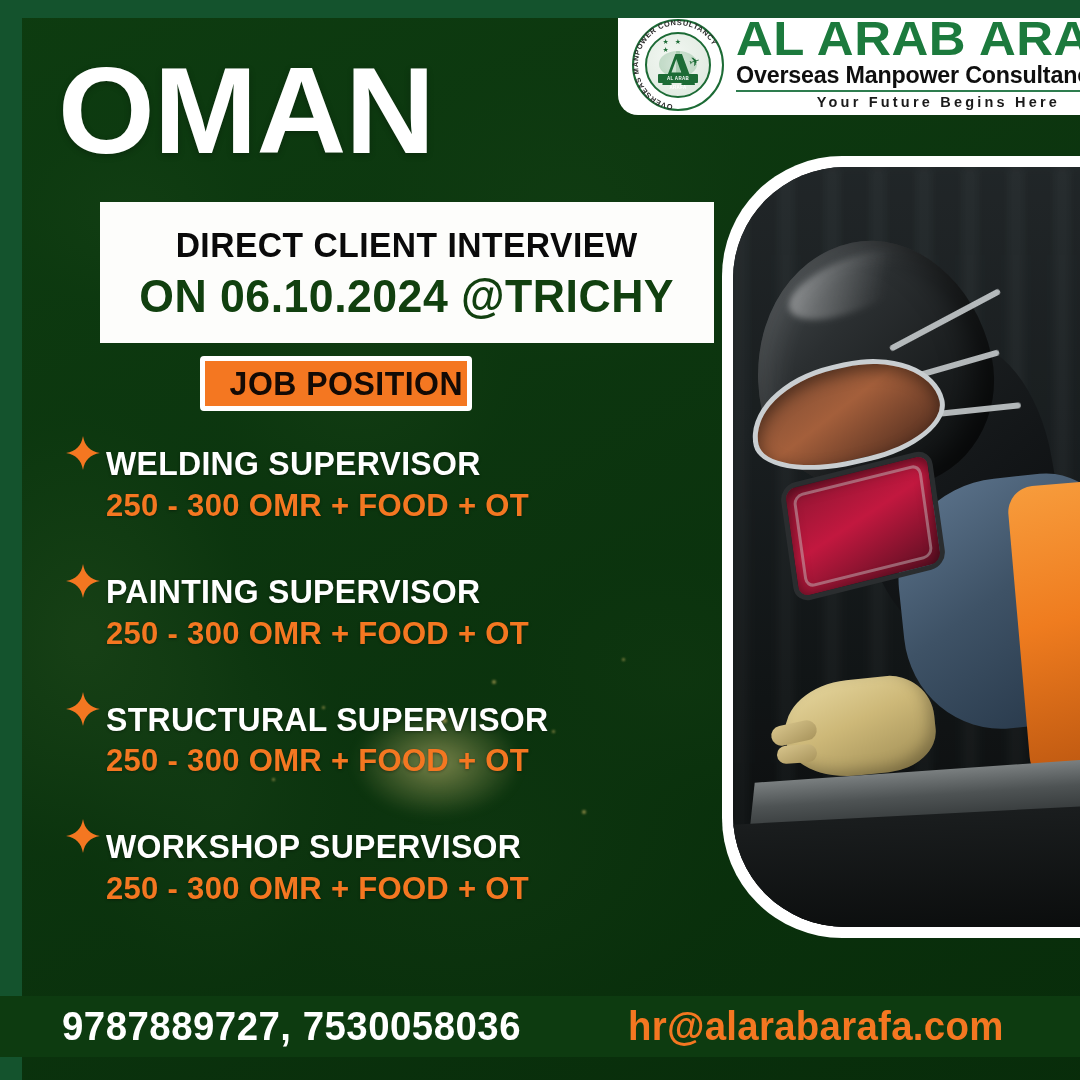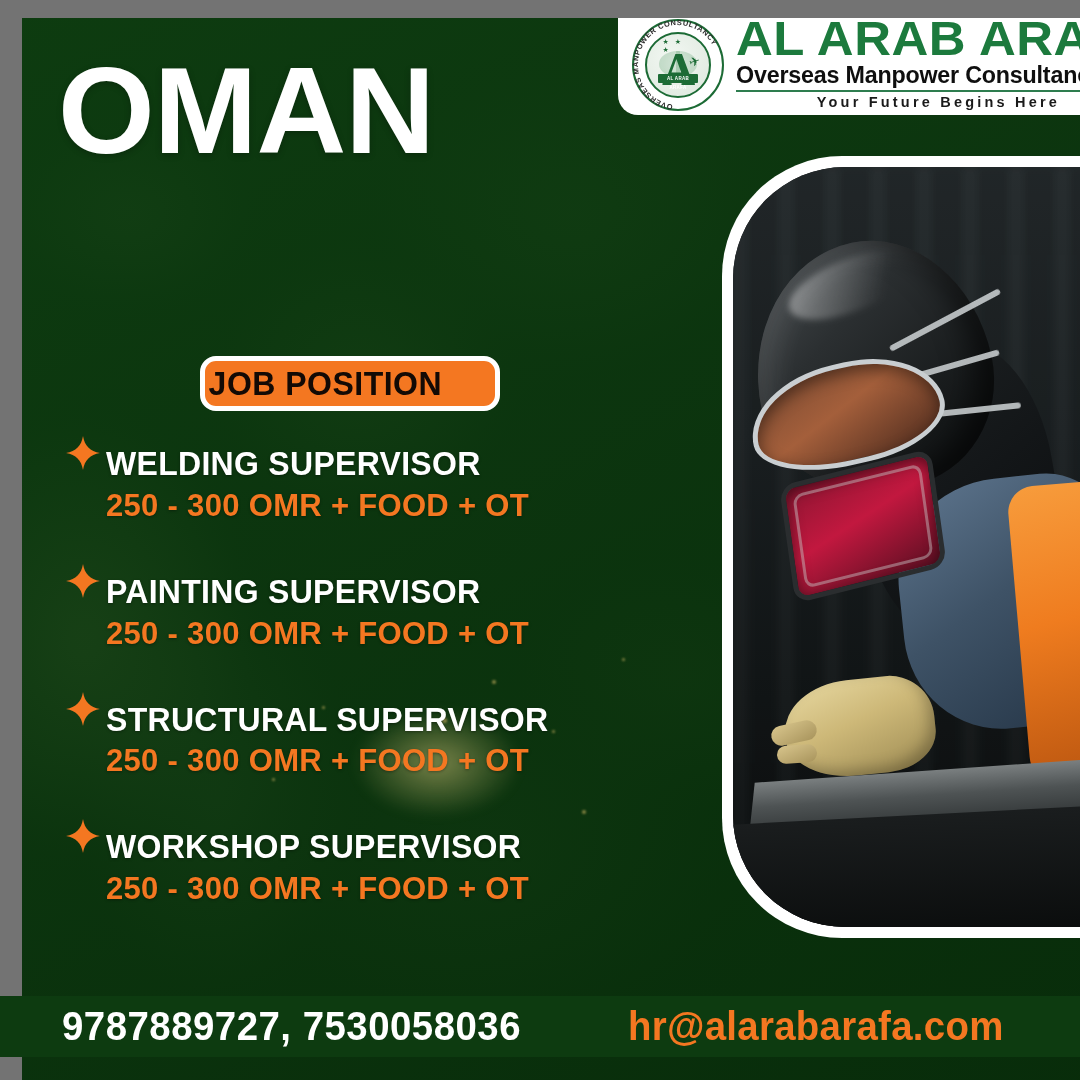--- a/index.html
+++ b/index.html
@@ -1,21 +1,21 @@
 <!DOCTYPE html>
 <html><head>
 <meta charset="utf-8">
 <style>
   html,body{margin:0;padding:0;background:#ffffff;}
   body{font-family:"Liberation Sans", sans-serif;}
 
   .poster{
     position:relative;
     width:1080px;height:1080px;
-    background:#737373;
+    background:#14532d;
     overflow:hidden;
   }
 
   
   .canvas{
     position:absolute;
     left:22px;top:18px;right:0px;bottom:0px;
     background:#0d3b10;
     overflow:hidden;
   }
@@ -165,26 +165,26 @@
   }
   .banner .line2{
     font-size:46px;line-height:1;font-weight:700;color:#11400f;
     letter-spacing:.5px;margin-top:11px;
     transform:scaleX(.97);
   }
 
   
   .pill{
     position:absolute;left:178px;top:338px;
-    width:300px;height:55px;
+    width:272px;height:55px;
     background:#f47721;
     border:5px solid #ffffff;
-    border-radius:16px;
+    border-radius:4px;
     box-sizing:border-box;
-    display:flex;align-items:center;justify-content:flex-start;
+    display:flex;align-items:center;justify-content:flex-end;
     z-index:7;
   }
   .pill span{
     font-size:33px;font-weight:700;color:#130a05;letter-spacing:.5px;
     transform:scaleX(.97);
   }
 
   
   .jobs{
     position:absolute;left:38px;top:404px;width:640px;
@@ -403,20 +403,24 @@
         </svg>
       </div>
       <div class="logo-words">
         <div class="brand-main">AL ARAB ARAFA</div>
         <div class="brand-sub">Overseas Manpower Consultancy</div>
         <div class="brand-rule"></div>
         <div class="brand-tag">Your Future Begins Here</div>
       </div>
     </div>
 
+    <div class="banner">
+      <div class="line1">DIRECT CLIENT INTERVIEW</div>
+      <div class="line2">ON 06.10.2024 @TRICHY</div>
+    </div>
 
     <div class="pill">
       <span>JOB POSITION</span>
     </div>
 
     <div class="jobs">
 
       <div class="job">
         <div class="star">
           <svg width="34" height="34" viewBox="0 0 32 32" aria-hidden="true">

